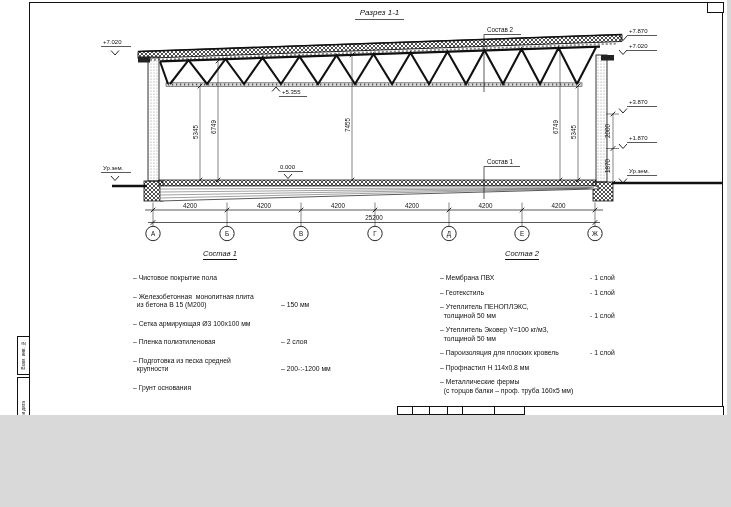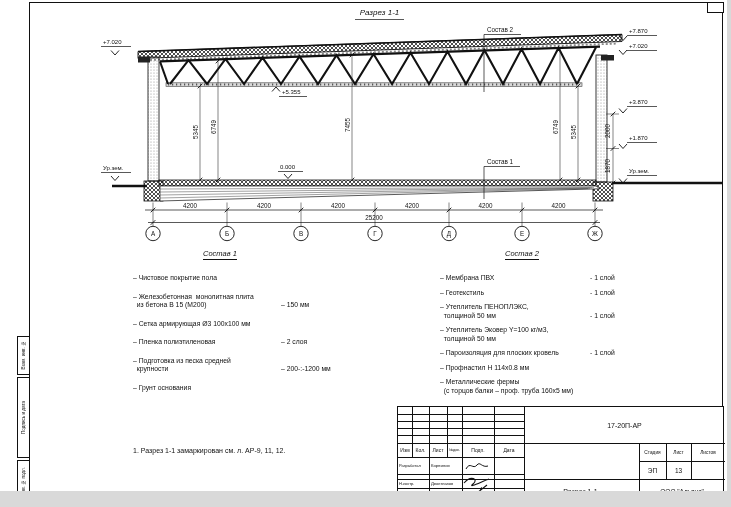--- a/index.html
+++ b/index.html
@@ -1,16 +1,16 @@
 <!DOCTYPE html>
 <html><head>
 <meta charset="utf-8">
 <style>
   html,body{margin:0;padding:0;background:#d9d9d9;}
-  .page{position:relative;width:731px;height:491px;background:#d9d9d9;overflow:hidden;
+  .page{position:relative;width:731px;height:415px;background:#d9d9d9;overflow:hidden;
         font-family:"Liberation Sans",sans-serif;color:#111;}
   .paper{position:absolute;left:0;top:0;width:727px;height:504px;background:#fff;}
   .abs{position:absolute;}
   .frame{position:absolute;left:29px;top:2px;width:694px;height:500px;border:1px solid #111;box-sizing:border-box;}
   .thickbottom{position:absolute;left:16px;top:501px;width:708px;height:3px;background:#111;}
   .cornerbox{position:absolute;left:707px;top:2px;width:17px;height:11px;border:1px solid #111;box-sizing:border-box;background:#fff;}
   .sidebox{position:absolute;left:17px;width:13px;border:1px solid #111;box-sizing:border-box;background:#fff;
            display:flex;align-items:center;justify-content:center;}
   .sidebox span{writing-mode:vertical-rl;transform:rotate(180deg);font-size:4.6px;white-space:nowrap;color:#222;}
   svg text{font-family:"Liberation Sans",sans-serif;fill:#111;}

